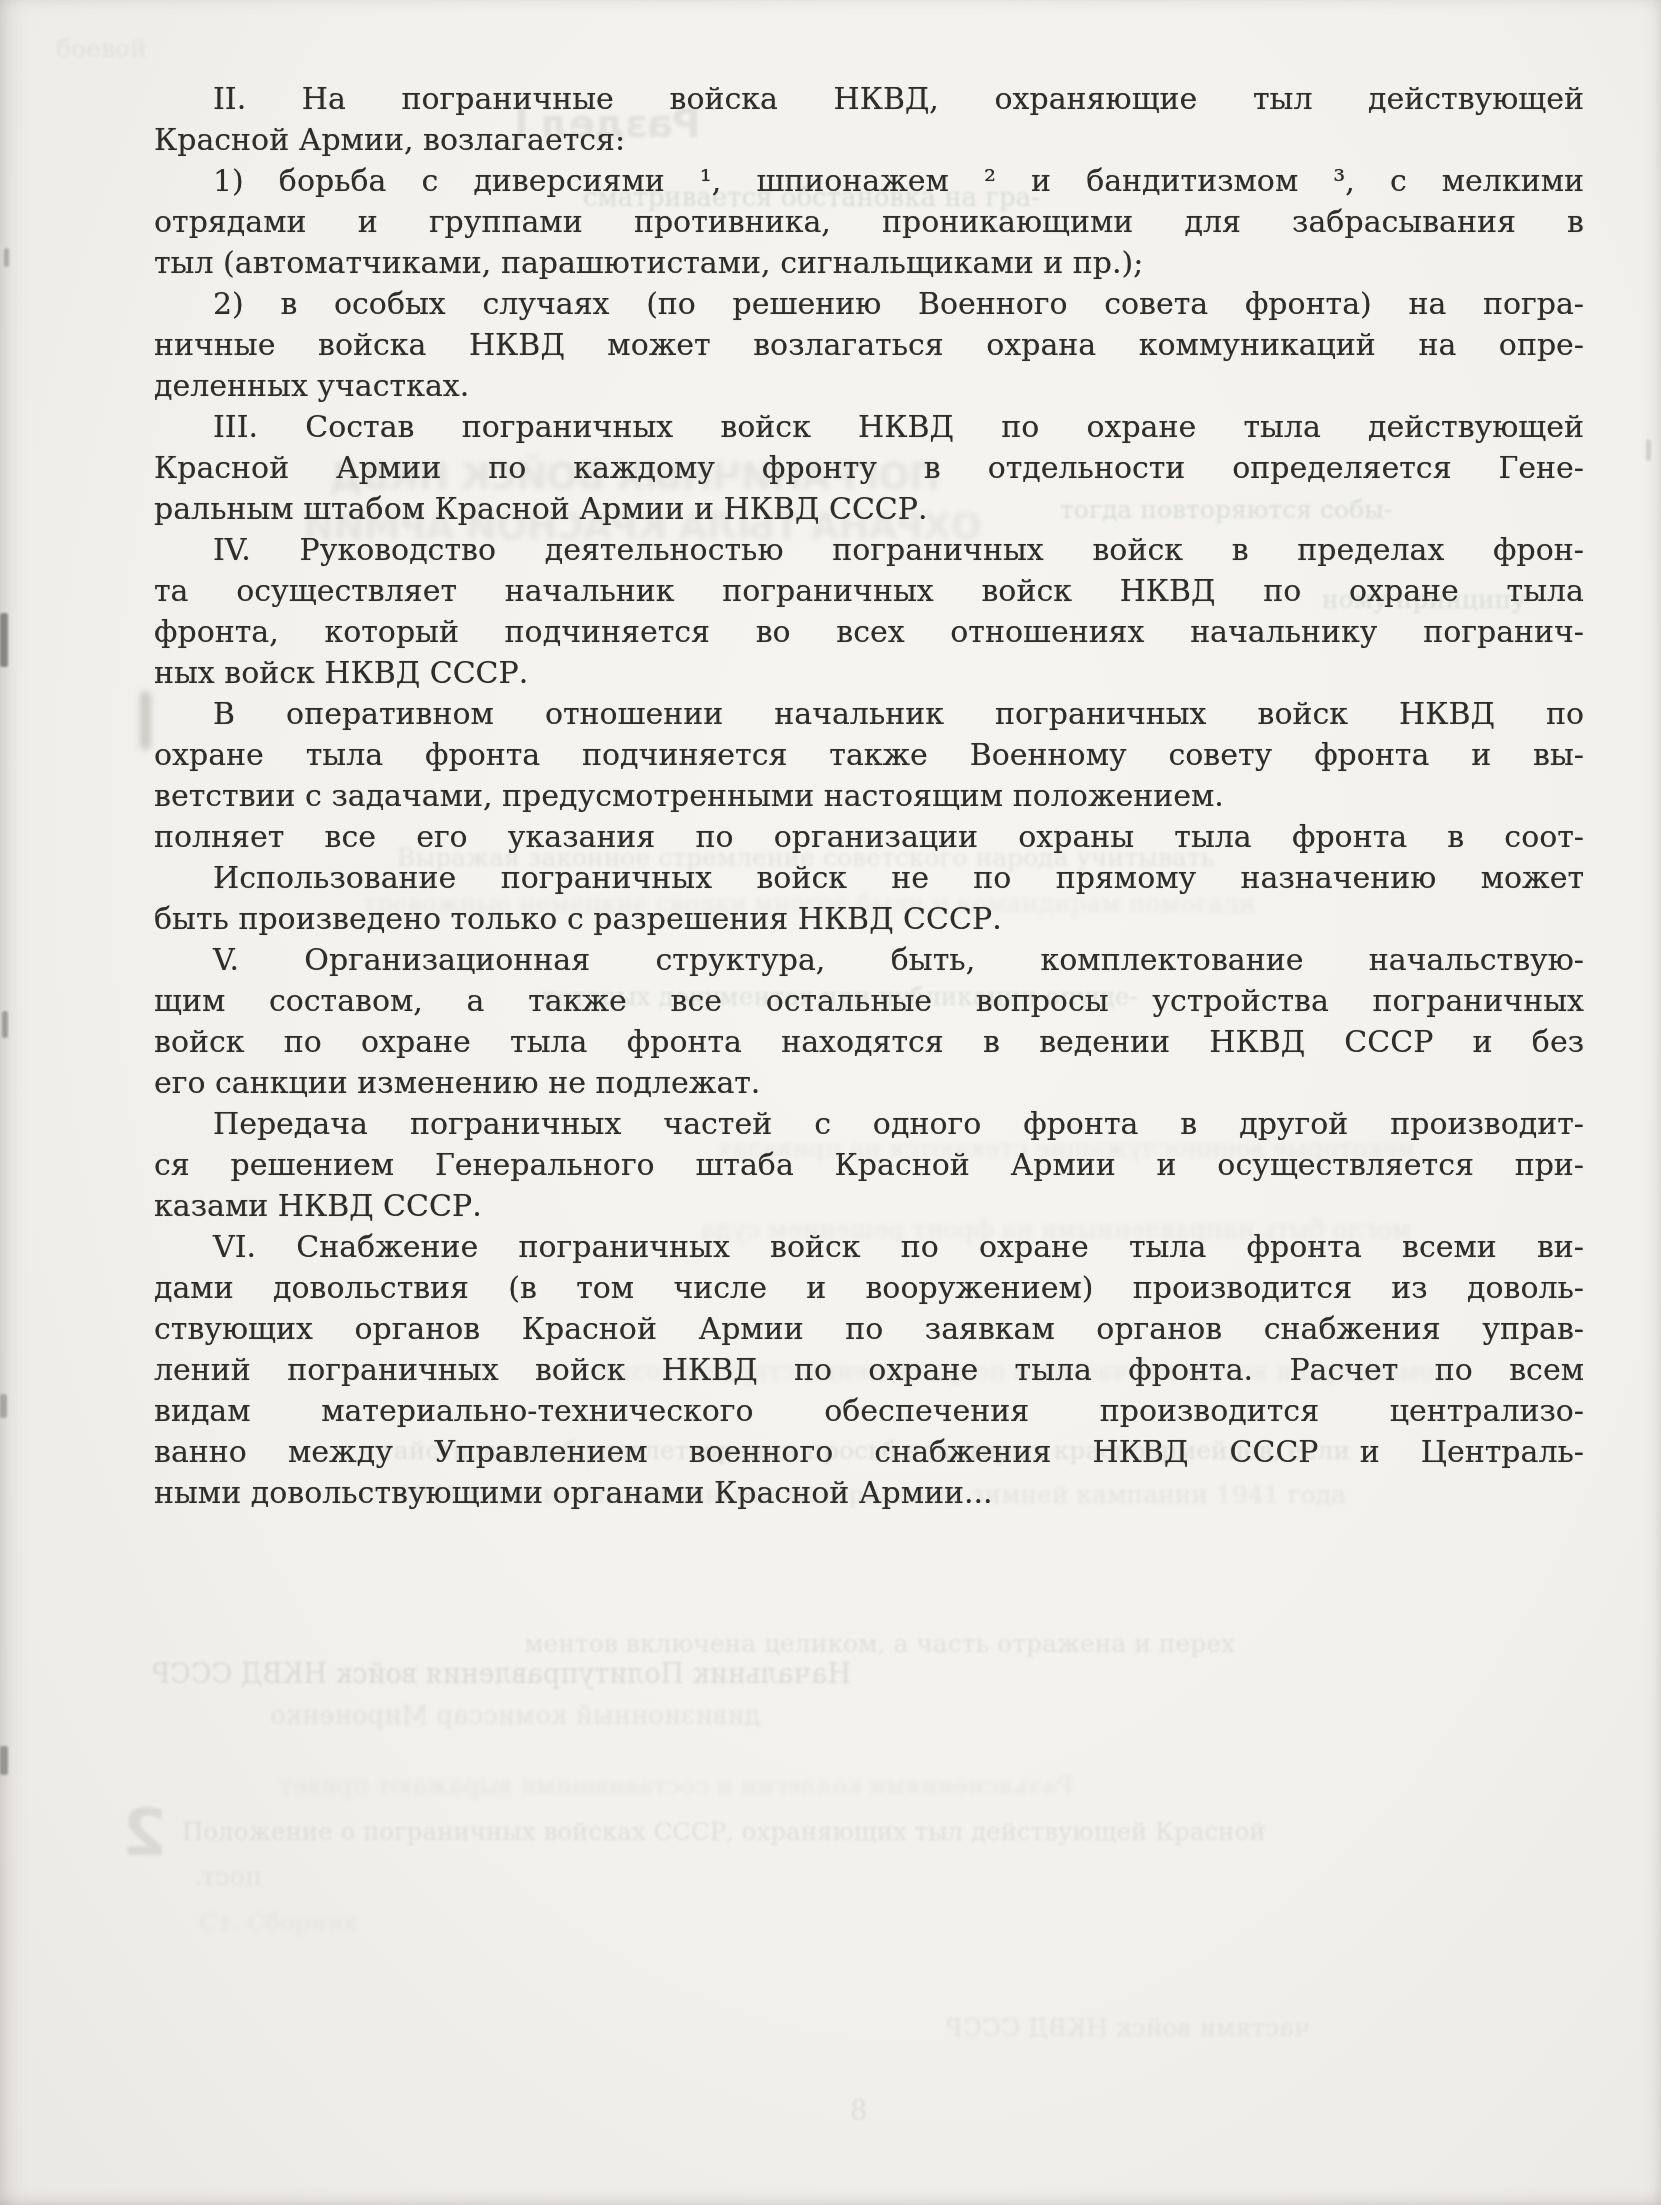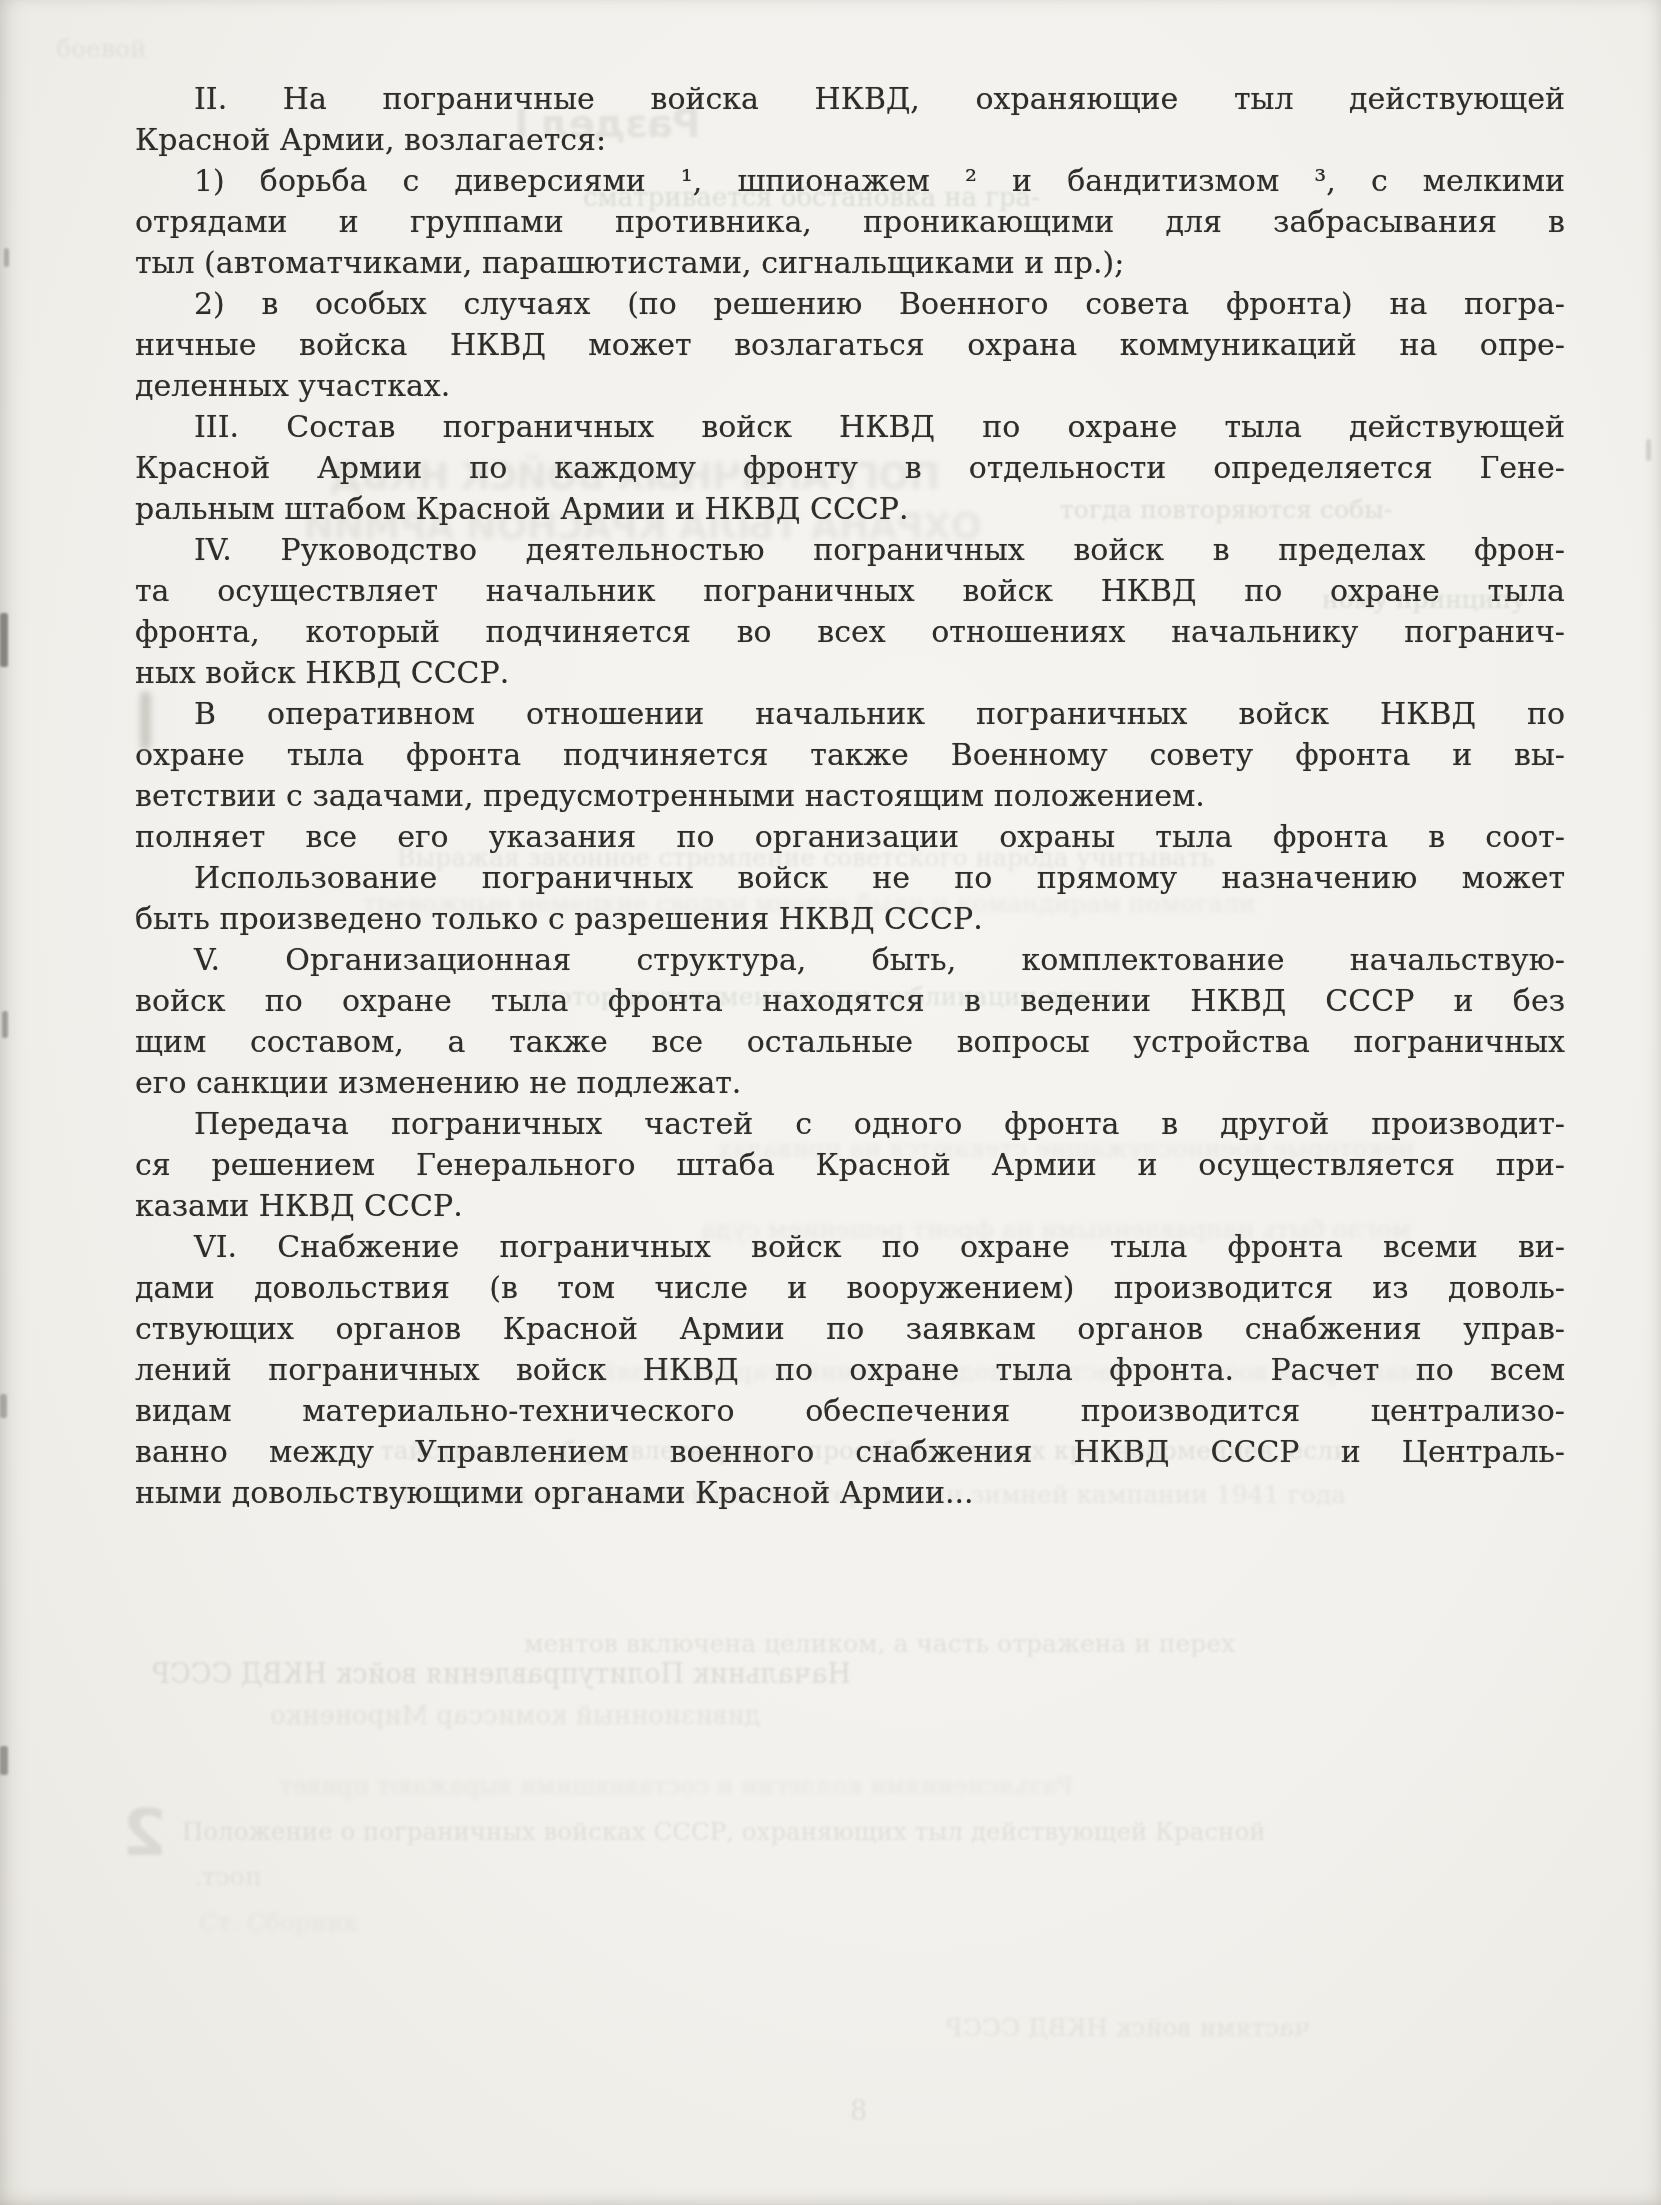--- a/index.html
+++ b/index.html
@@ -31,21 +31,21 @@
   .ghost{
     position:absolute;white-space:nowrap;
     font-family:"DejaVu Serif","Liberation Serif",serif;
   }
   .ghost.bold{font-family:"DejaVu Sans","Liberation Sans",sans-serif;font-weight:bold;letter-spacing:-0.8px;}
   .ghost.mir{transform:scaleX(-1);}
   
   .artifact-layer{position:absolute;inset:0;z-index:3;pointer-events:none;}
   .mark-edge{position:absolute;background:#35342f;border-radius:2.5px;filter:blur(0.8px);}
   .mark-smudge{position:absolute;background:#b3b3ab;border-radius:6.8px;filter:blur(3.4px);}
-  .fg{position:relative;z-index:2;}
+  .fg{position:relative;z-index:2;margin-left:19px;}
 </style>
 </head>
 <body>
 
 <div class="page">
 
   <div class="ghost-layer" id="ghosts">
       <span class="ghost" style="left: 56px; top: 34px; font-size: 25px; opacity: 0.2; filter: blur(1.7px); color: rgb(168, 170, 160);">боевой</span>
       <span class="ghost bold mir" style="left: 515px; top: 101px; font-size: 39px; opacity: 0.22; filter: blur(1.7px); color: rgb(168, 170, 160);">Раздел I</span>
       <span class="ghost" style="left: 583px; top: 182px; font-size: 26px; opacity: 0.3; filter: blur(1.3px); color: rgb(156, 171, 151);">сматривается обстановка на гра-</span>
@@ -114,22 +114,22 @@
         <div class="ln">охране тыла фронта подчиняется также Военному совету фронта и вы-</div>
         <div class="ln final">ветствии с задачами, предусмотренными настоящим положением.</div>
         <div class="ln">полняет все его указания по организации охраны тыла фронта в соот-</div>
       </div>
       <div class="para">
         <div class="ln indent">Использование пограничных войск не по прямому назначению может</div>
         <div class="ln final">быть произведено только с разрешения НКВД СССР.</div>
       </div>
       <div class="para">
         <div class="ln indent">V. Организационная структура, быть, комплектование начальствую-</div>
+        <div class="ln">щим составом, а также все остальные вопросы устройства пограничных</div>
         <div class="ln">войск по охране тыла фронта находятся в ведении НКВД СССР и без</div>
-        <div class="ln">щим составом, а также все остальные вопросы устройства пограничных</div>
         <div class="ln final">его санкции изменению не подлежат.</div>
       </div>
       <div class="para">
         <div class="ln indent">Передача пограничных частей с одного фронта в другой производит-</div>
         <div class="ln">ся решением Генерального штаба Красной Армии и осуществляется при-</div>
         <div class="ln final">казами НКВД СССР.</div>
       </div>
       <div class="para">
         <div class="ln indent">VI. Снабжение пограничных войск по охране тыла фронта всеми ви-</div>
         <div class="ln">дами довольствия (в том числе и вооружением) производится из доволь-</div>

